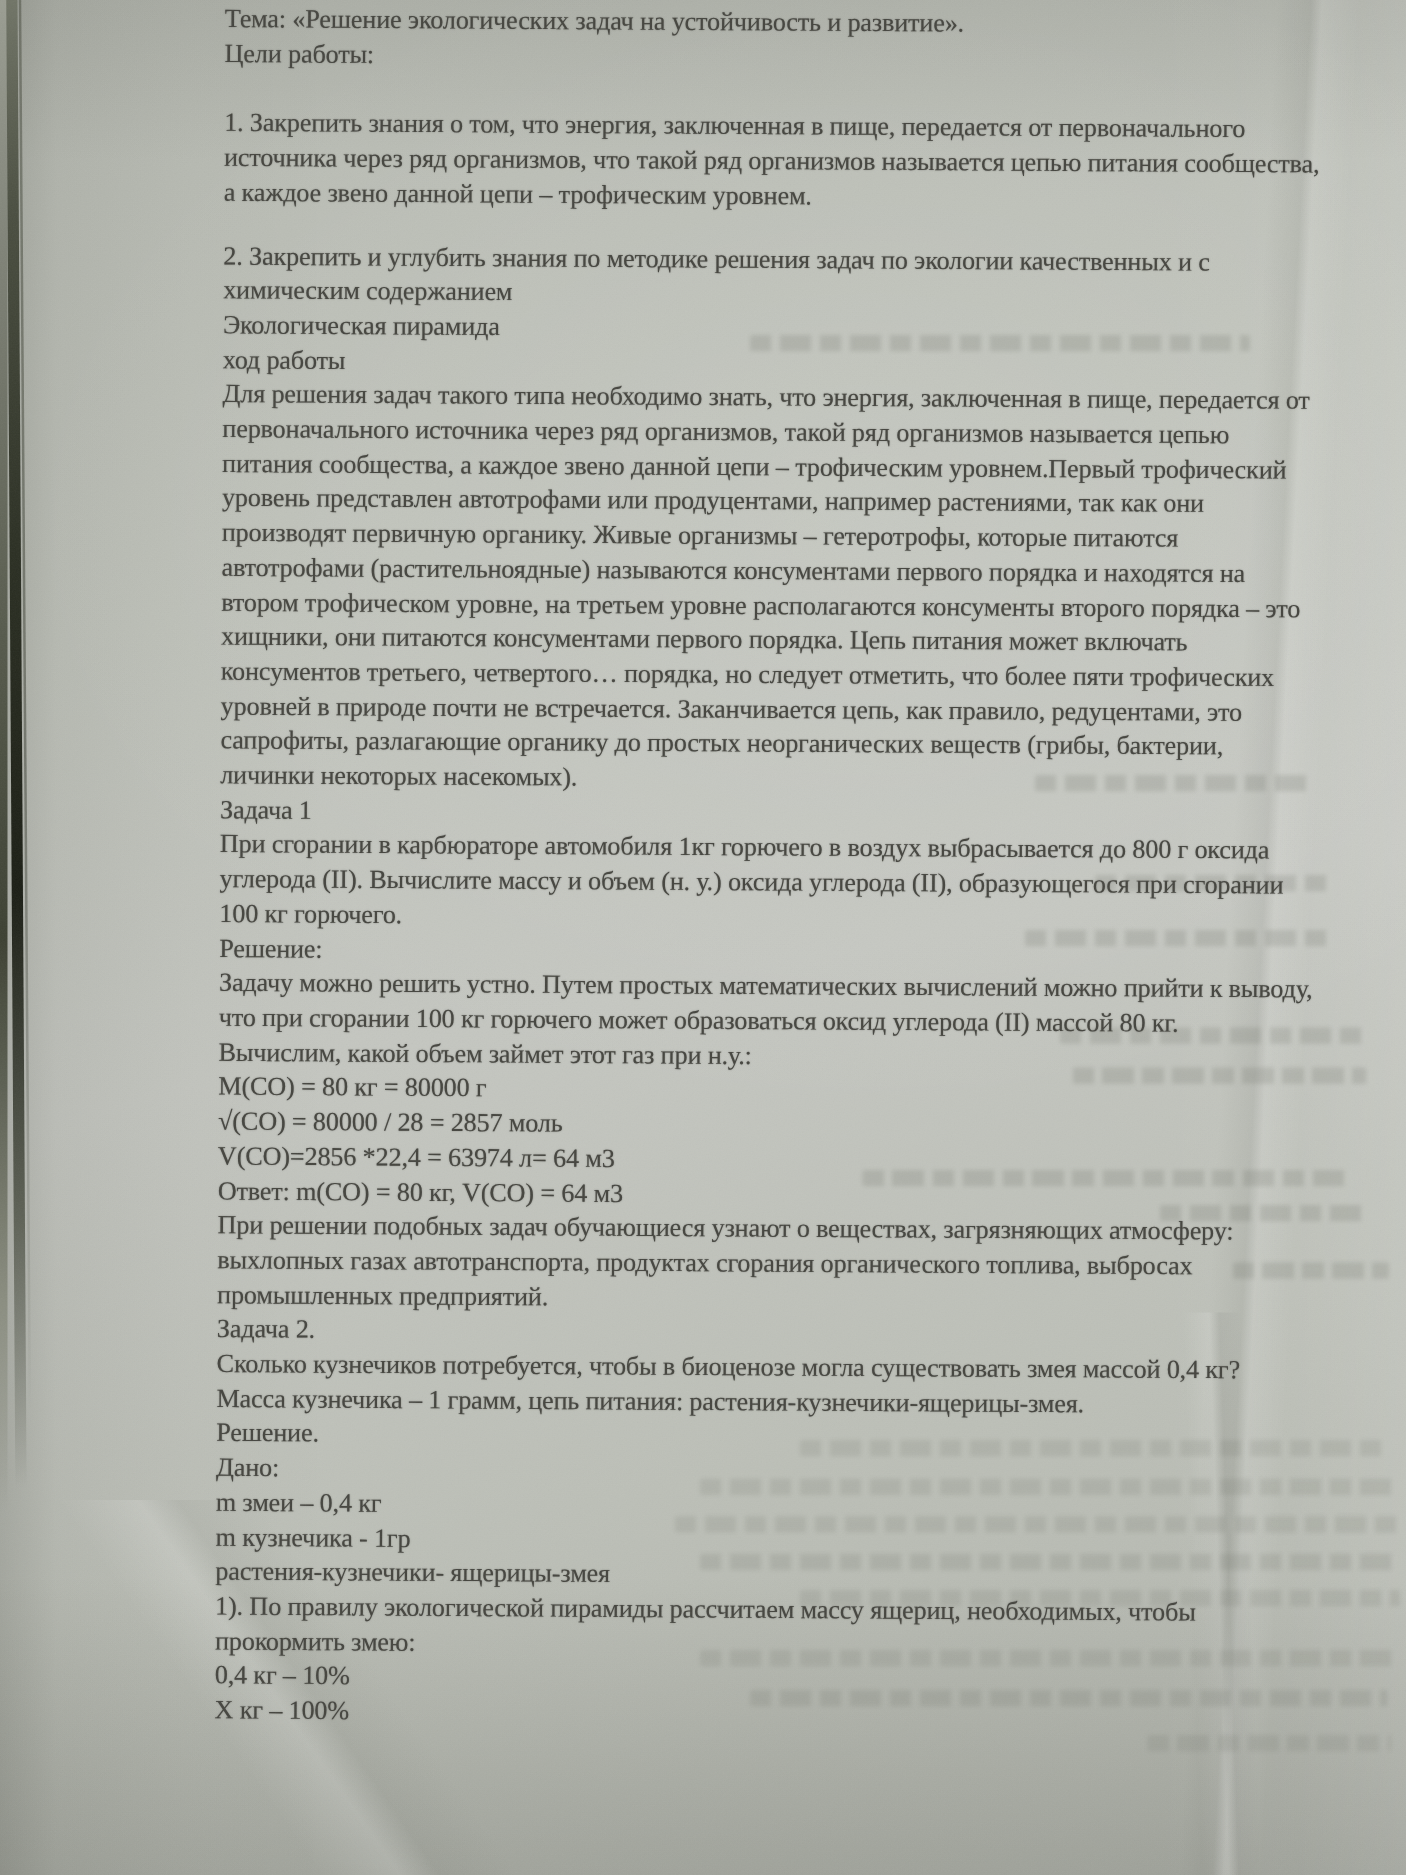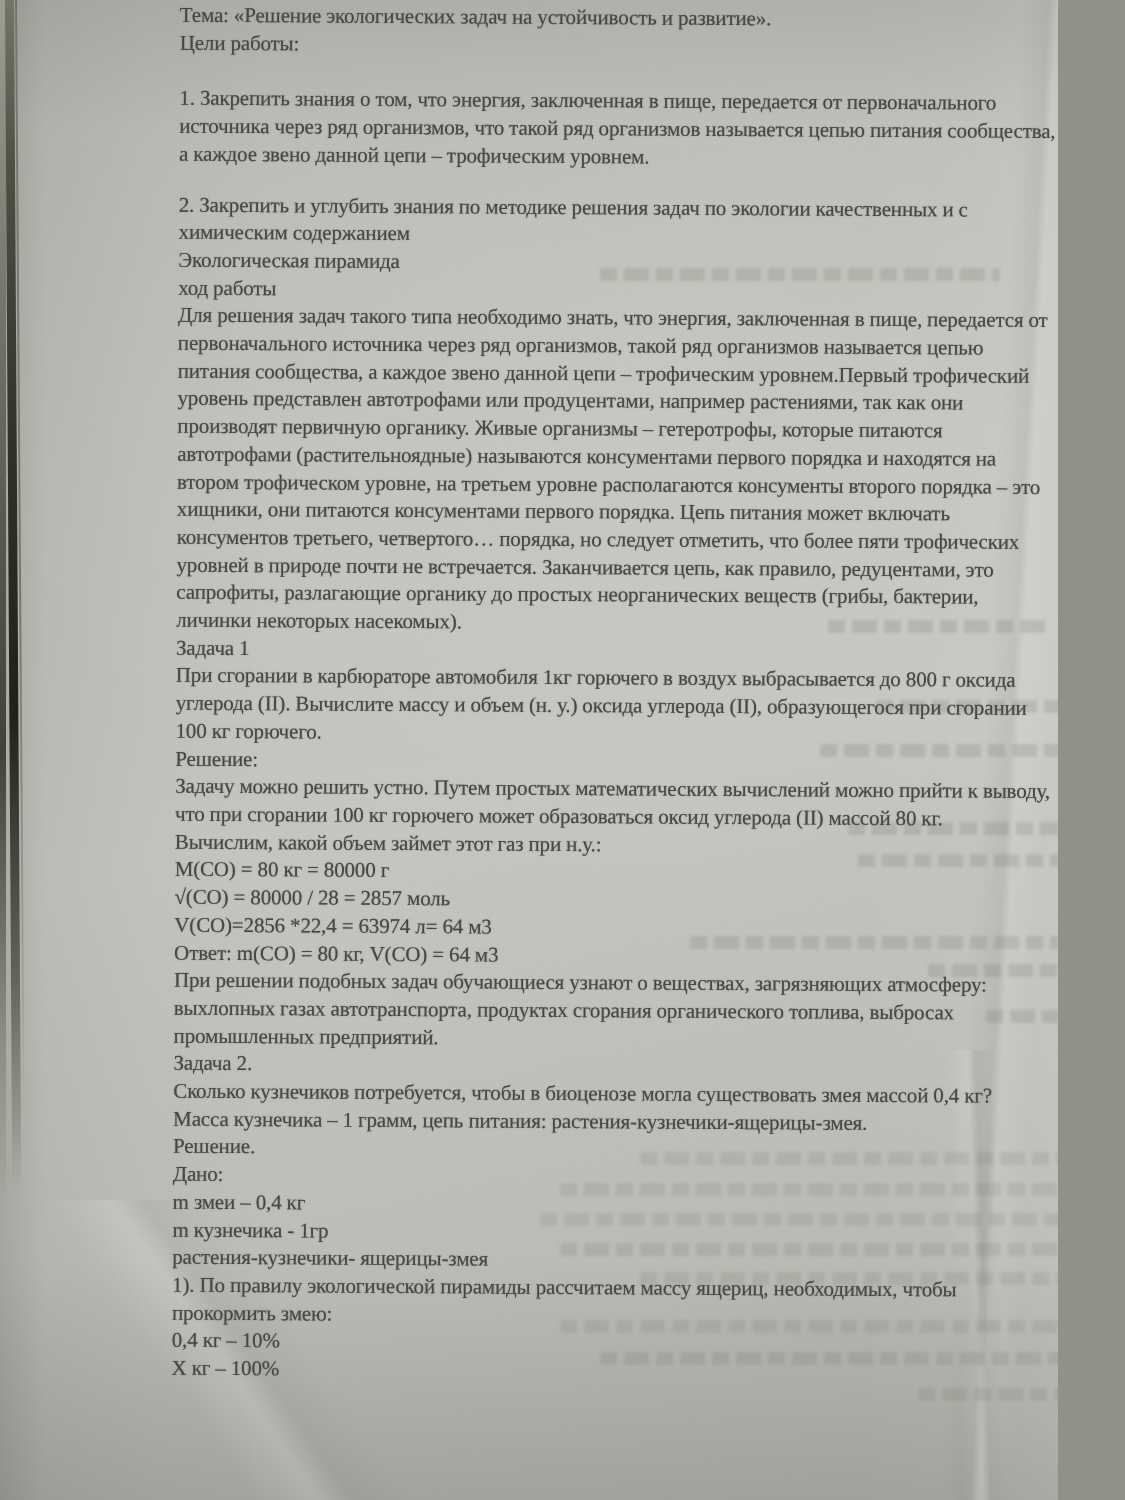--- a/index.html
+++ b/index.html
@@ -2,21 +2,21 @@
 <html lang="ru"><head>
 <meta charset="utf-8">
 <style>
   html, body { margin:0; padding:0; }
   body {
     width:1125px; height:1500px; overflow:hidden;
     background:#8f9288;
     font-family:"Liberation Serif","DejaVu Serif",serif;
   }
   .photo {
-    position:relative; width:1018px; height:1500px; overflow:hidden;padding-left:40px;
+    position:relative; width:1125px; height:1500px; overflow:hidden;
   }
   
   .paper {
     position:absolute; inset:0;
     background:
       radial-gradient(1000px 700px at 62% 28%, rgba(255,255,255,0.10), rgba(255,255,255,0) 70%),
       linear-gradient(90deg, rgba(28,30,22,0.16) 0px, rgba(28,30,22,0.06) 45px, rgba(28,30,22,0.02) 150px, rgba(0,0,0,0) 270px),
       linear-gradient(270deg, rgba(255,255,255,0.10) 0px, rgba(255,255,255,0.03) 90px, rgba(0,0,0,0) 210px),
       linear-gradient(180deg, rgba(70,72,64,0.10) 0px, rgba(0,0,0,0) 130px),
       linear-gradient(0deg, rgba(48,50,42,0.15) 0px, rgba(0,0,0,0) 240px),

